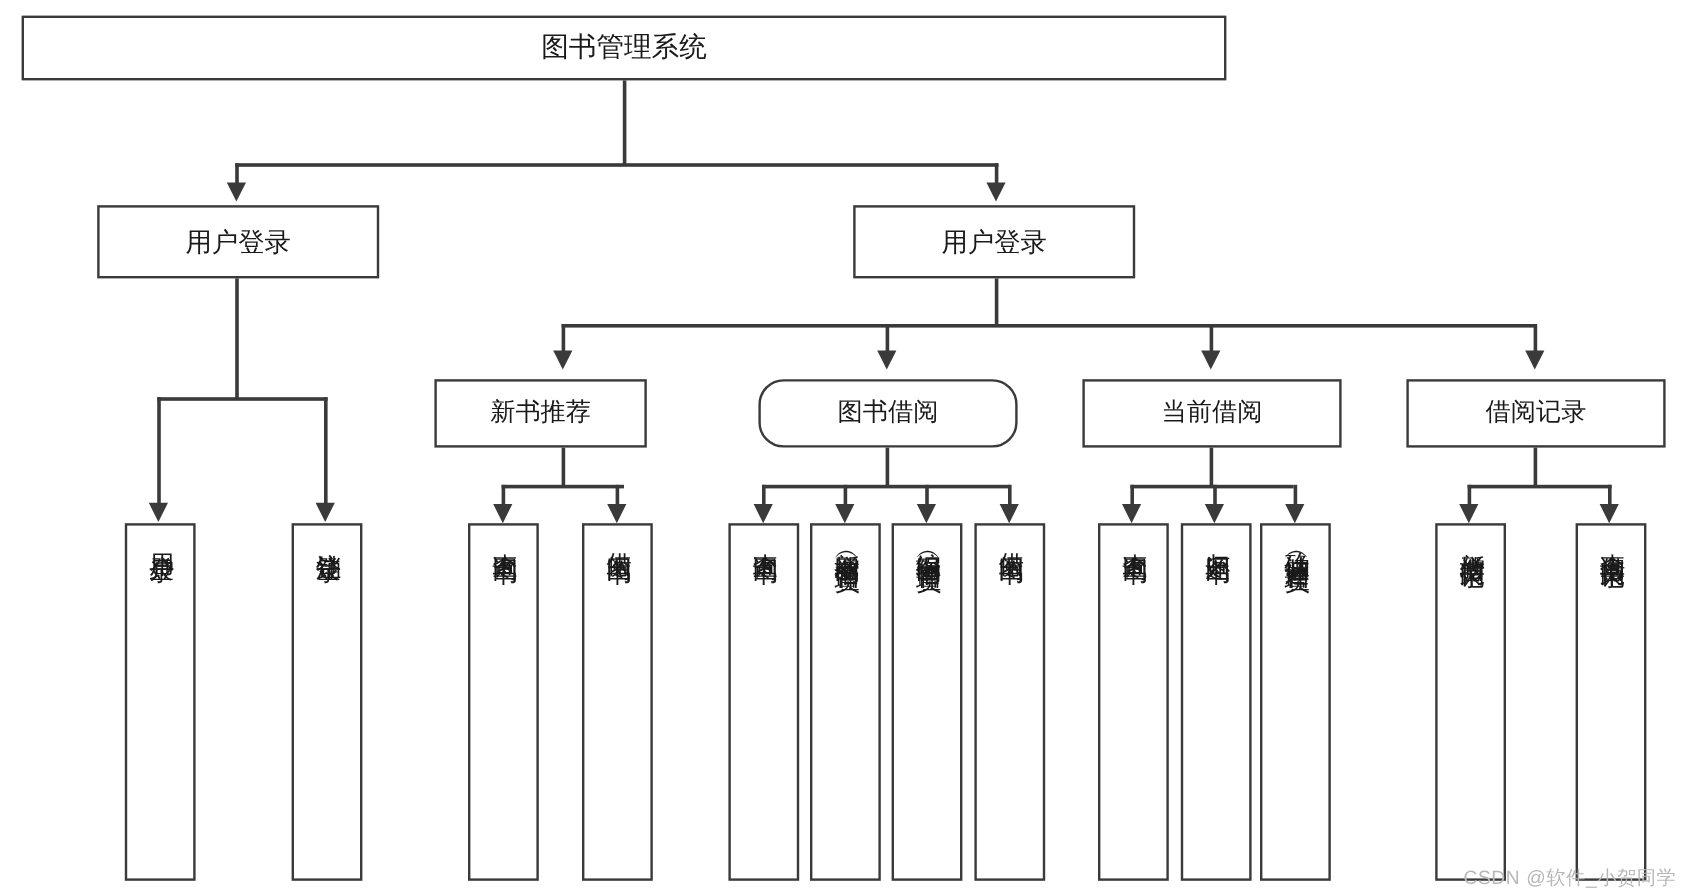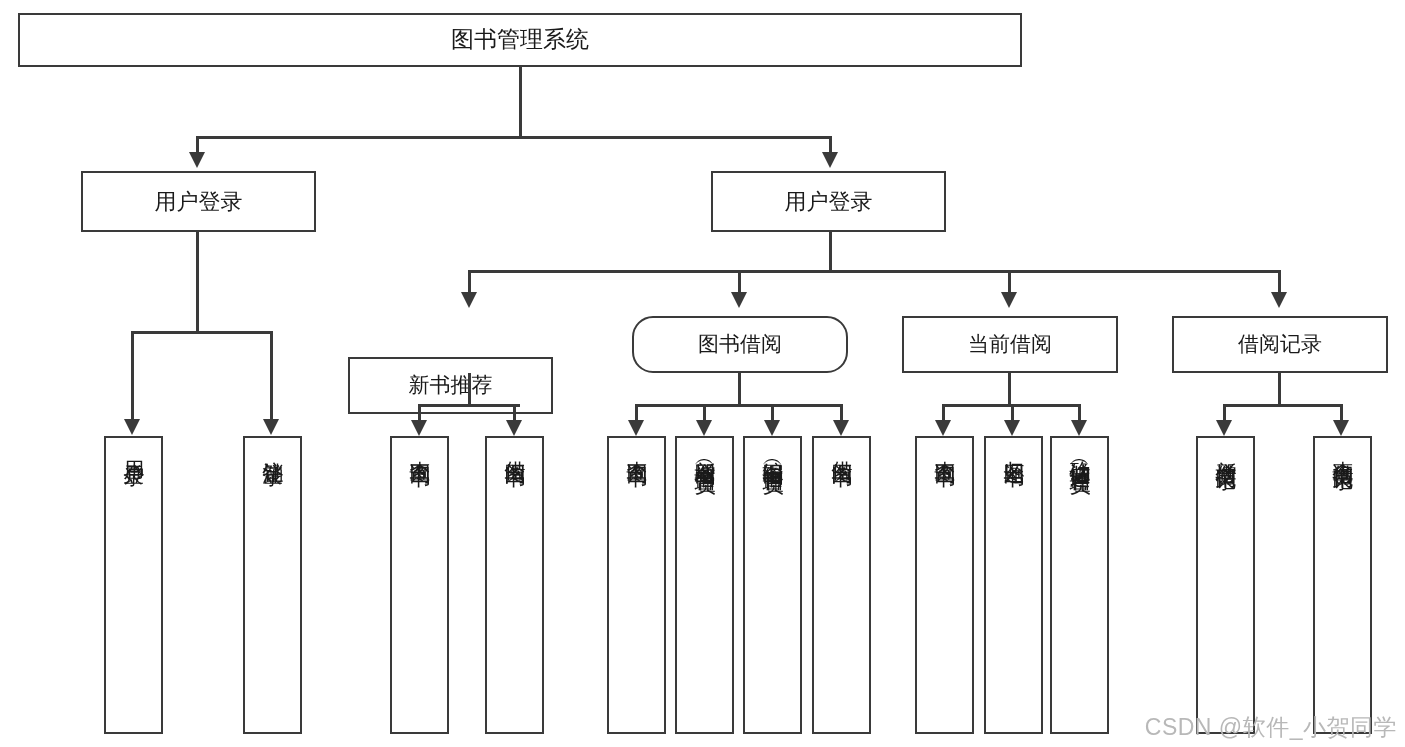--- a/index.html
+++ b/index.html
@@ -67,21 +67,21 @@
     height: 0;
     border-left: 8px solid transparent;
     border-right: 8px solid transparent;
     border-top: 16px solid #3a3a3a;
   }
   
   #watermark {
     position: absolute;
     right: 8px;
     bottom: 4px;
-    font-size: 23px;
+    font-size: 16px;
     color: #b8b8b8;
     white-space: nowrap;
     letter-spacing: 0.5px;
     text-align: center;
   }
 </style>
 </head>
 <body>
 
 <div id="canvas">
@@ -117,21 +117,21 @@
   <div class="ln-h" style="left:468px; top:270px; width:812px;"></div>
   <div class="ln-v" style="left:468px; top:270px; height:24px;"></div>
   <div class="arrow" style="left:461px; top:292px;"></div>
   <div class="ln-v" style="left:738px; top:270px; height:24px;"></div>
   <div class="arrow" style="left:731px; top:292px;"></div>
   <div class="ln-v" style="left:1008px; top:270px; height:24px;"></div>
   <div class="arrow" style="left:1001px; top:292px;"></div>
   <div class="ln-v" style="left:1278px; top:270px; height:24px;"></div>
   <div class="arrow" style="left:1271px; top:292px;"></div>
 
-  <div class="node lvl2" style="left:348px; top:316px; width:205px; height:57px;margin-top:41px;">
+  <div class="node lvl2" style="left:362px; top:316px; width:177px; height:57px;">
     <span>新书推荐</span>
   </div>
   <div class="node lvl2" style="left:632px; top:316px; width:216px; height:57px;border-radius:21px;">
     <span>图书借阅</span>
   </div>
   <div class="node lvl2" style="left:902px; top:316px; width:216px; height:57px;">
     <span>当前借阅</span>
   </div>
   <div class="node lvl2" style="left:1172px; top:316px; width:216px; height:57px;">
     <span>借阅记录</span>

